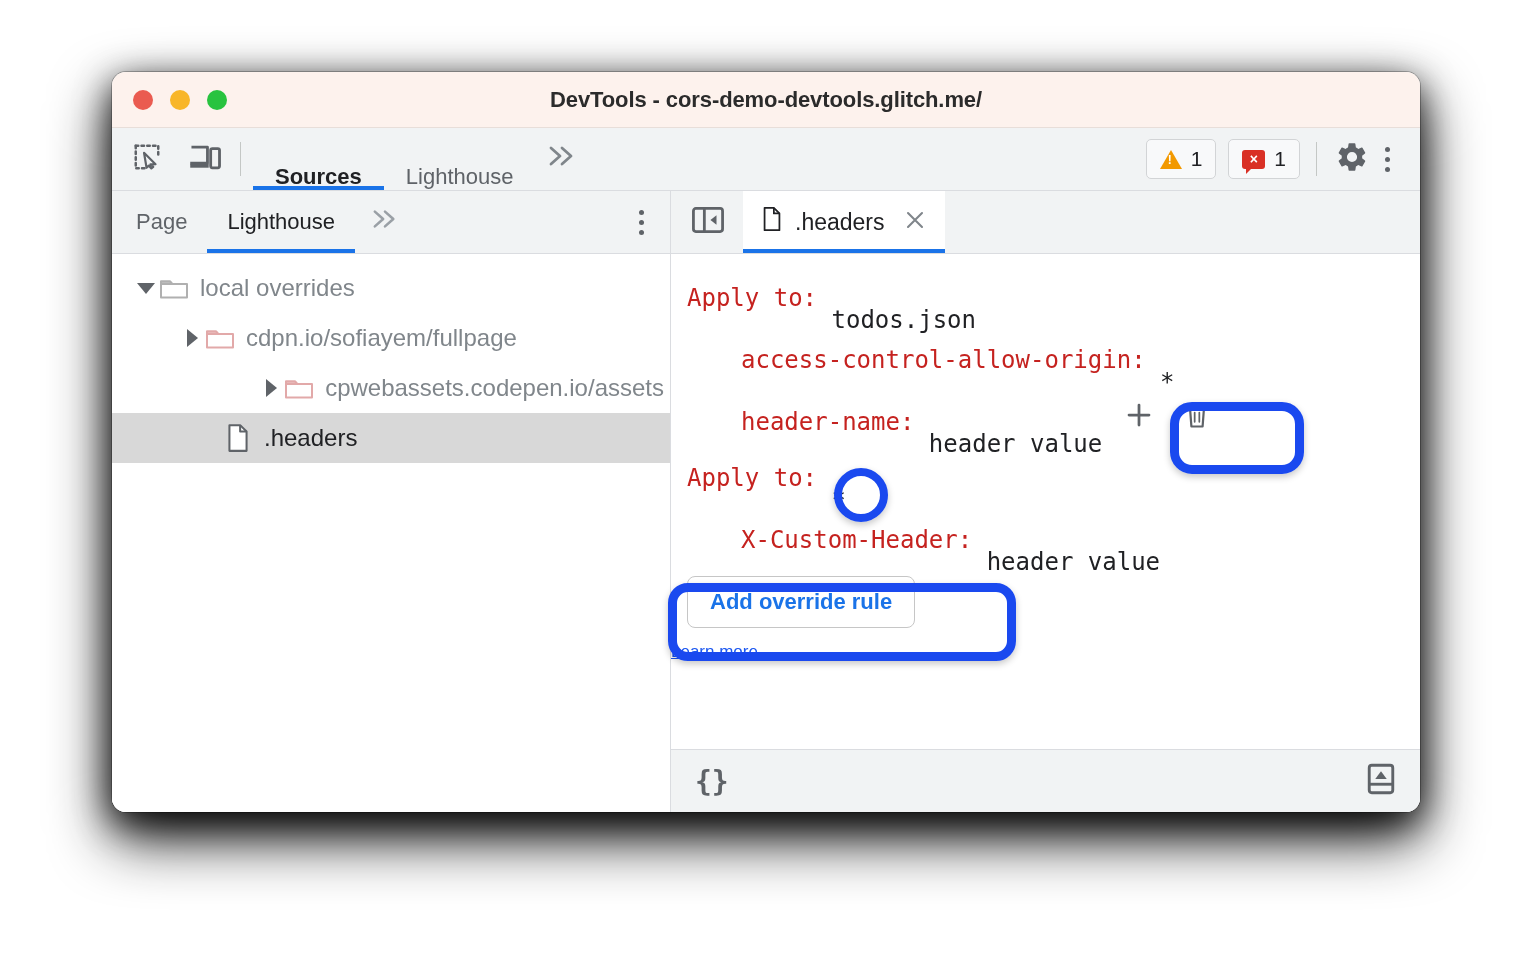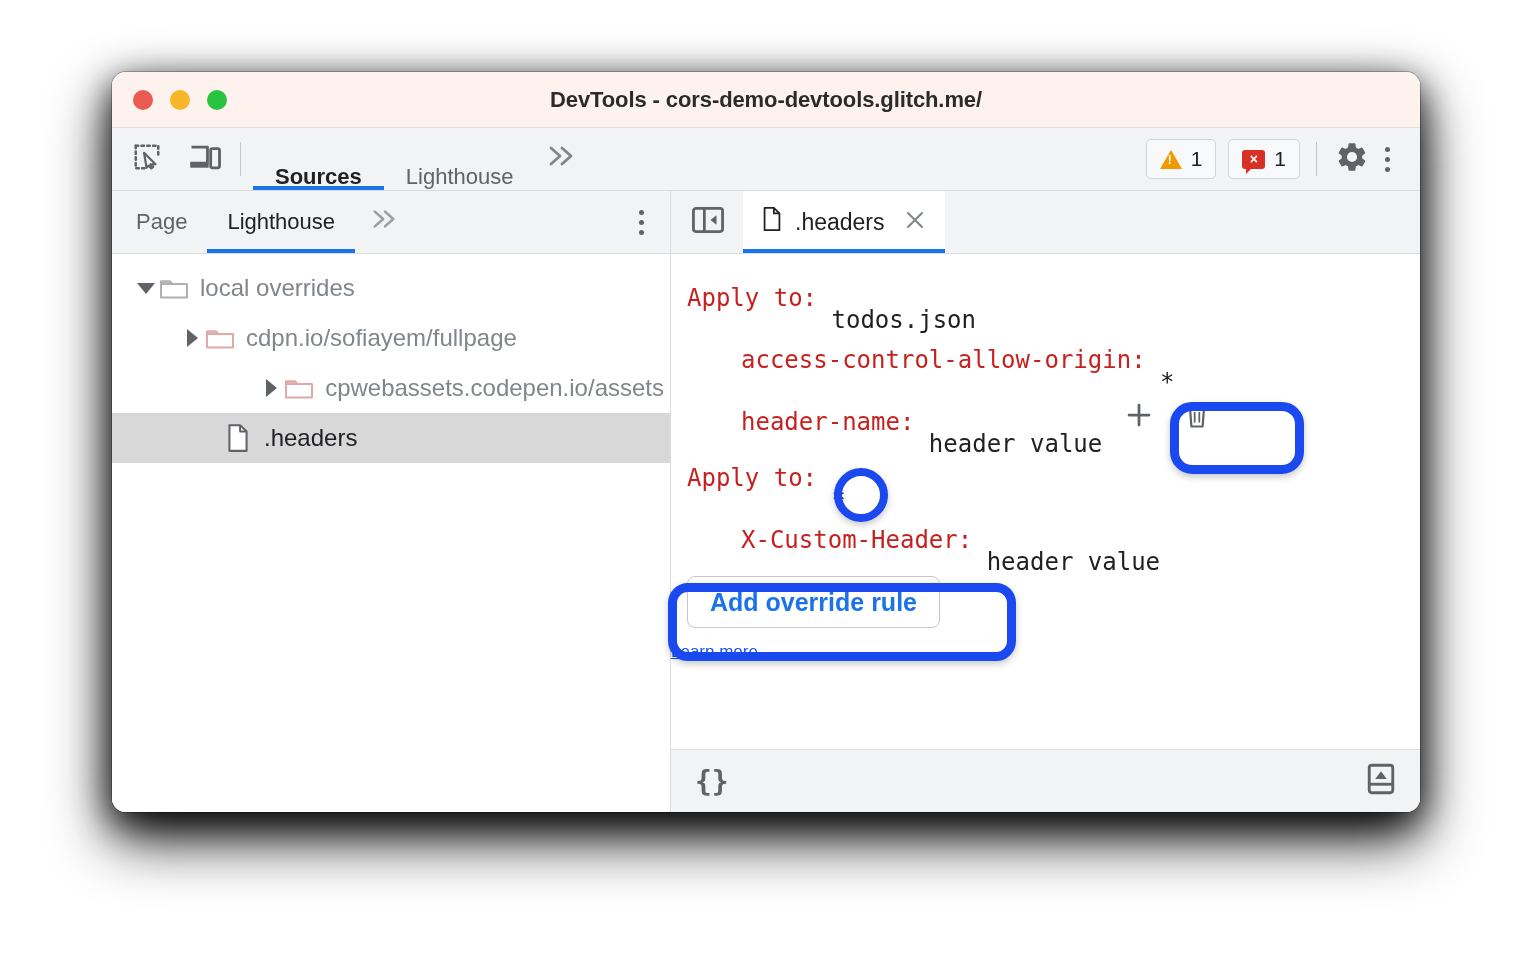--- a/index.html
+++ b/index.html
@@ -411,21 +411,21 @@
     display: inline-flex;
     align-items: center;
     justify-content: center;
     height: 52px;
     padding: 0 22px;
     border: 1px solid #c6c6c6;
     border-radius: 8px;
     background: #fff;
     color: #1a73e8;
     font-family: "Liberation Sans", sans-serif;
-    font-size: 25px;
+    font-size: 22px;
     font-weight: bold;
     white-space: nowrap;
   }
   .learn-more {
     display: inline-block;
     margin-top: 14px;
     color: #1a56f0;
     font-family: "Liberation Sans", sans-serif;
     font-size: 17px;
     text-decoration: underline;

